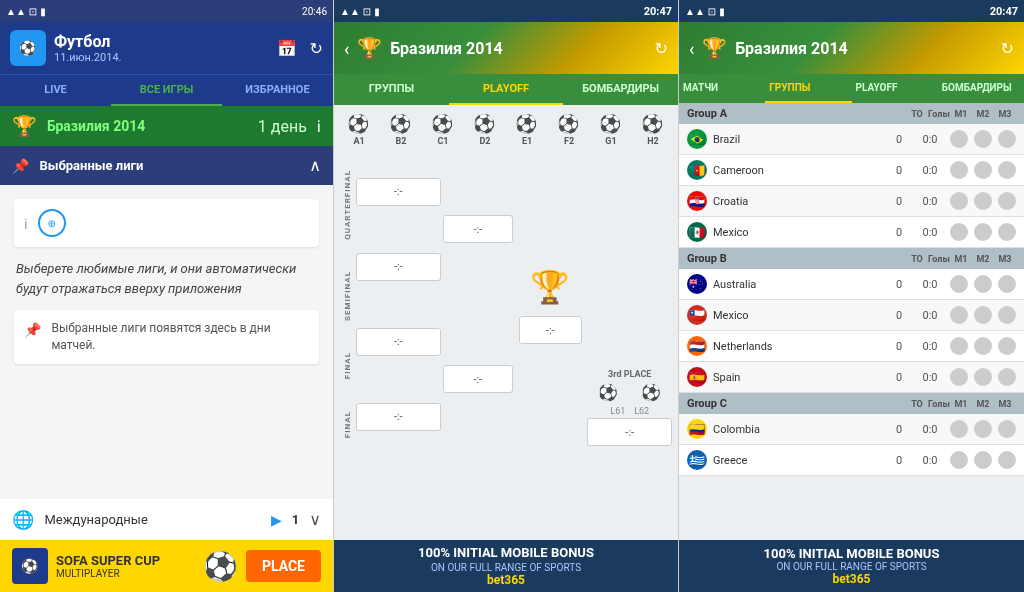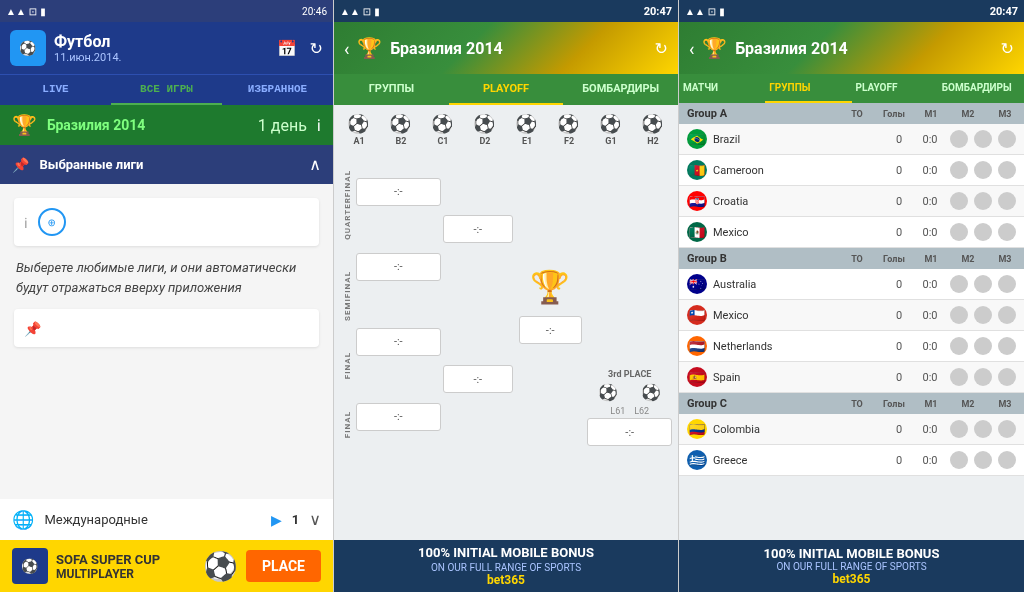--- a/index.html
+++ b/index.html
@@ -56,21 +56,20 @@
     .p1-title-block { flex: 1; }
     .p1-title { color: white; font-size: 16px; font-weight: bold; }
     .p1-subtitle { color: #aac4ff; font-size: 11px; }
     .p1-header-icons { display: flex; gap: 12px; }
     .p1-header-icon { color: white; font-size: 16px; cursor: pointer; }
 
     .p1-tabs {
       background: #1e3a8a;
       display: flex;
       border-top: 1px solid #2d4fb0;
-      font-family: Liberation Mono, monospace;
     }
     .p1-tab {
       flex: 1;
       text-align: center;
       padding: 8px 0;
       color: #8aadff;
       font-size: 11px;
       font-weight: bold;
       cursor: pointer;
       border-bottom: 2px solid transparent;
@@ -173,21 +172,21 @@
     }
     .p1-footer-logo-box {
       background: #1e3a8a;
       width: 36px; height: 36px;
       border-radius: 4px;
       display: flex; align-items: center; justify-content: center;
       color: white; font-size: 14px;
     }
     .p1-footer-text { flex: 1; }
     .p1-footer-line1 { color: #333; font-size: 13px; font-weight: bold; }
-    .p1-footer-line2 { color: #333; font-size: 12px; font-weight: bold; }
+    .p1-footer-line2 { color: #333; font-size: 10px; }
     .p1-footer-ball { font-size: 28px; }
     .p1-footer-play {
       background: #ff6600;
       color: white;
       font-weight: bold;
       font-size: 14px;
       padding: 8px 16px;
       border-radius: 4px;
       cursor: pointer;
     }
@@ -366,21 +365,21 @@
       flex: 1;
       overflow-y: auto;
       background: #eceff1;
     }
 
     .group-header {
       display: flex;
       align-items: center;
       background: #b0bec5;
       padding: 4px 8px;
-      gap: 15px;
+      gap: 0;
     }
     .group-name { font-size: 11px; font-weight: bold; color: #333; flex: 1; }
     .group-col-header { font-size: 9px; color: #555; width: 22px; text-align: center; font-weight: bold; }
 
     .group-row {
       display: flex;
       align-items: center;
       padding: 5px 8px;
       background: white;
       border-bottom: 1px solid #e0e0e0;
@@ -473,20 +472,21 @@
   <div class="p1-content">
     <div class="p1-league-item">
       <span class="p1-league-item-icon">ℹ</span>
       <div class="p1-league-item-circle">⊕</div>
     </div>
 
     <p class="p1-desc">Выберете любимые лиги, и они автоматически будут отражаться вверху приложения</p>
 
     <div class="p1-tip">
       <span class="p1-tip-icon">📌</span>
+      <span class="p1-tip-text">Выбранные лиги появятся здесь в дни матчей.</span>
     </div>
   </div>
 
   <div class="p1-international">
     <span class="p1-intl-icon">🌐</span>
     <span class="p1-intl-label">Международные</span>
     <span class="p1-intl-play">▶</span>
     <span class="p1-intl-count">1</span>
     <span class="p1-intl-chevron">∨</span>
   </div>

